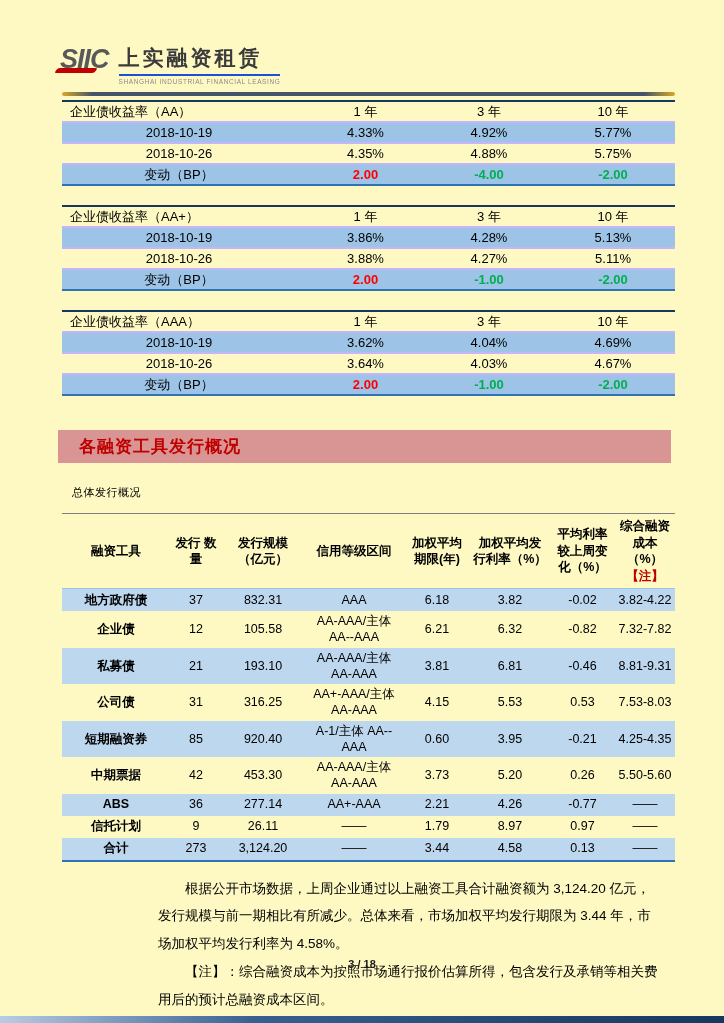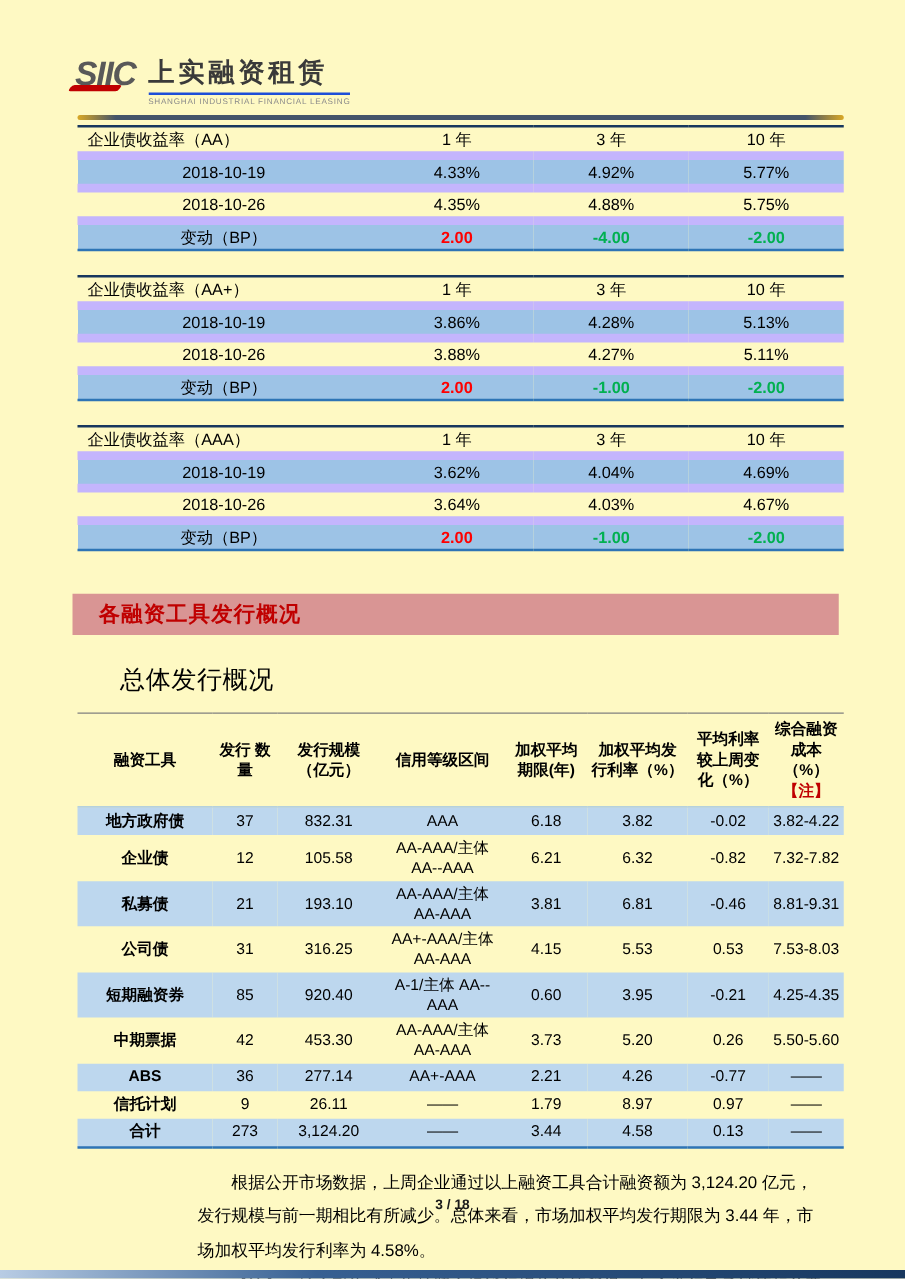--- a/index.html
+++ b/index.html
@@ -20,32 +20,32 @@
   
   .top-rule{width:613px;height:4px;margin:6px 0 0 62px;
             background:linear-gradient(90deg,#D9A826 0%,#44546A 5%,#44546A 95%,#D9A826 100%);
             border-radius:2px;}
 
   
   .ytable{width:613px;margin:4px 0 0 62px;border-collapse:collapse;table-layout:fixed;
           font-size:13px;border-top:2px solid #17375E;border-bottom:2px solid #2E74B5;}
   .ytable + .ytable{margin-top:19px;}
   .ytable td{height:19px;line-height:19px;padding:0;text-align:center;overflow:hidden;white-space:nowrap;}
-  .ytable tr{border-bottom:7px solid #c4b5fd;}
+  .ytable tr{border-bottom:2px solid #c4b5fd;}
   .ytable tr:last-child{border-bottom:none;}
   .ytable .c1{text-align:left;padding-left:8px;}
   .ytable tr.data .c1{text-align:center;padding-right:16px;}
   .ytable tr.blue{background:#9DC3E6;}
   .ytable .chg-pos{color:#FF0000;font-weight:bold;}
   .ytable .chg-neg{color:#00B050;font-weight:bold;}
 
   
   .banner{width:613px;height:33px;line-height:33px;margin:34px 0 0 58px;background:#D99594;}
   .banner span{font-size:17px;font-weight:bold;color:#C00000;padding-left:21px;letter-spacing:1px;margin-top:12px;}
-  .subsection{margin:22px 0 0 96px;font-size:20px;color:#000;letter-spacing:0.5px;}
+  .subsection{margin:22px 0 0 72px;font-size:11px;color:#000;letter-spacing:0.5px;}
 
   
   .itable{width:613px;margin:13px 0 0 62px;border-collapse:collapse;table-layout:fixed;
           font-size:12.5px;border-top:1px solid #808080;border-bottom:2.5px solid #2E74B5;}
   .itable th{font-weight:bold;padding:4px 2px;line-height:1.32;vertical-align:middle;
              text-align:center;border-bottom:1px solid #9DC3E6;}
   .itable td{padding:2px 2px;line-height:1.3;text-align:center;vertical-align:middle;height:18px;}
   .itable td.tool{font-weight:bold;}
   .itable tr.b{background:#BDD7EE;margin-left:28px;}
   .itable .note-red{color:#C00000;display:block;}

